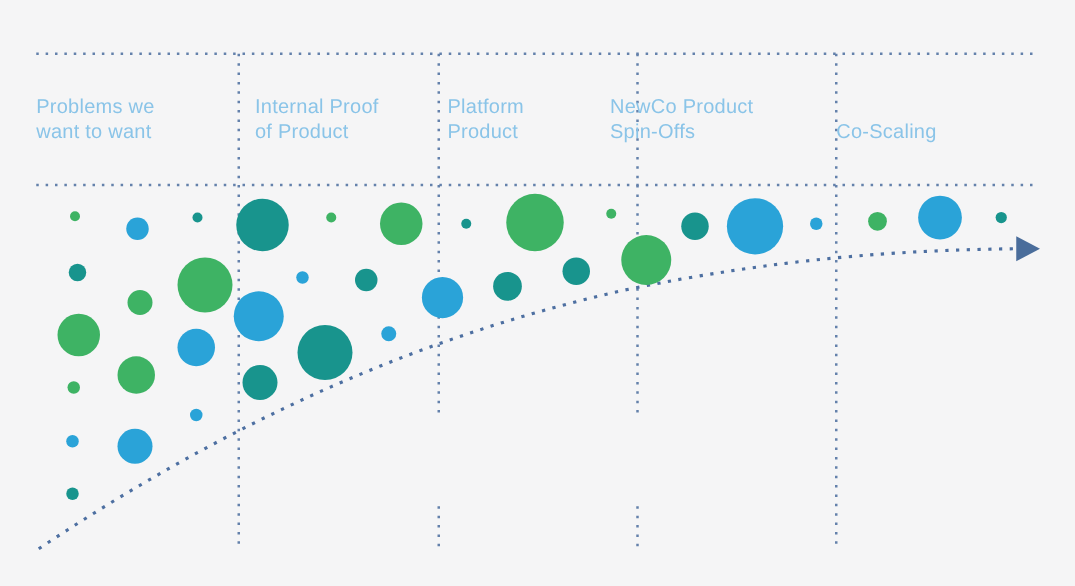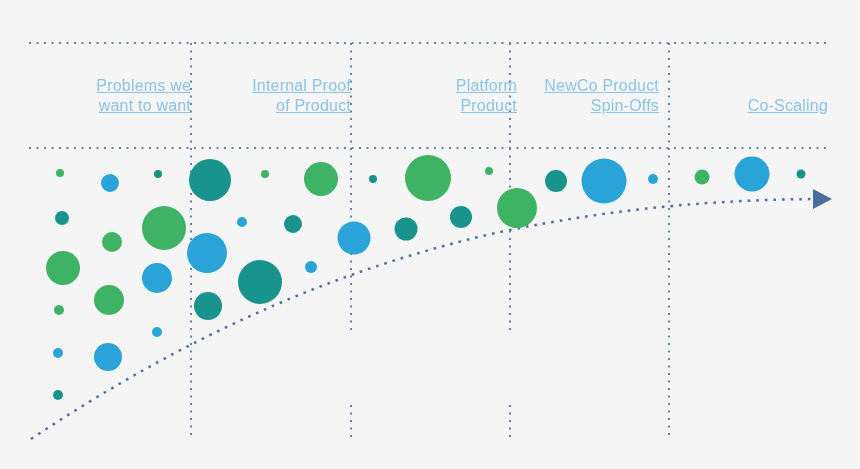--- a/index.html
+++ b/index.html
@@ -12,27 +12,26 @@
     overflow: hidden;
   }
   .diagram-svg {
     position: absolute;
     left: 0; top: 0;
     width: 860px; height: 469px;
   }
   .stage-label {
     position: absolute;
     top: 76px;
-    text-align: right;
+    text-align: left;
     font-size: 16px;
     line-height: 20px;
     letter-spacing: 0.2px;
     color: #8ac4e8;
     user-select: none;
-    text-decoration: underline;
   }
 </style>
 </head>
 <body>
 
 <div class="canvas" style="background: rgb(245, 245, 246);">
 
   <svg class="diagram-svg" viewBox="0 0 860 469" xmlns="http://www.w3.org/2000/svg">
 
     <line x1="29" y1="43" x2="828" y2="43" stroke-width="2" stroke-dasharray="2 5.5" fill="none" stroke="#6481ab"></line>
@@ -86,29 +85,29 @@
         <circle cx="157" cy="332" r="5" fill="#2aa3d8"></circle>
         <circle cx="58" cy="353" r="5" fill="#2aa3d8"></circle>
         <circle cx="108" cy="357" r="14" fill="#2aa3d8"></circle>
       </g>
   </svg>
 
   <div class="stage-label" style="left: 29px; width: 162px; color: rgb(138, 196, 232);">
     <span>Problems we</span><br>
     <span>want to want</span>
   </div>
-  <div class="stage-label" style="left: 191px; width: 160px; color: rgb(138, 196, 232);">
+  <div class="stage-label" style="left: 204px; width: 160px; color: rgb(138, 196, 232);">
     <span>Internal Proof</span><br>
     <span>of Product</span>
   </div>
   <div class="stage-label" style="left: 358px; width: 159px; color: rgb(138, 196, 232);">
     <span>Platform</span><br>
     <span>Product</span>
   </div>
-  <div class="stage-label" style="left: 500px; width: 159px; color: rgb(138, 196, 232);">
+  <div class="stage-label" style="left: 488px; width: 159px; color: rgb(138, 196, 232);">
     <span>NewCo Product</span><br>
     <span>Spin-Offs</span>
   </div>
   <div class="stage-label" style="left: 669px; width: 159px; color: rgb(138, 196, 232);">
     <br>
     <span>Co-Scaling</span>
   </div>
 
 </div>
 

